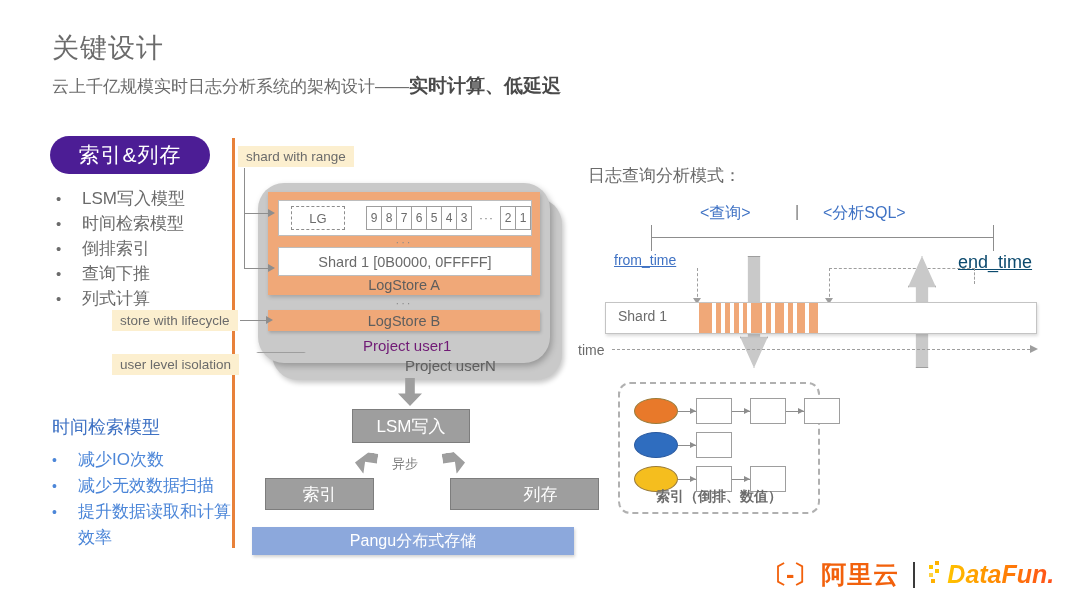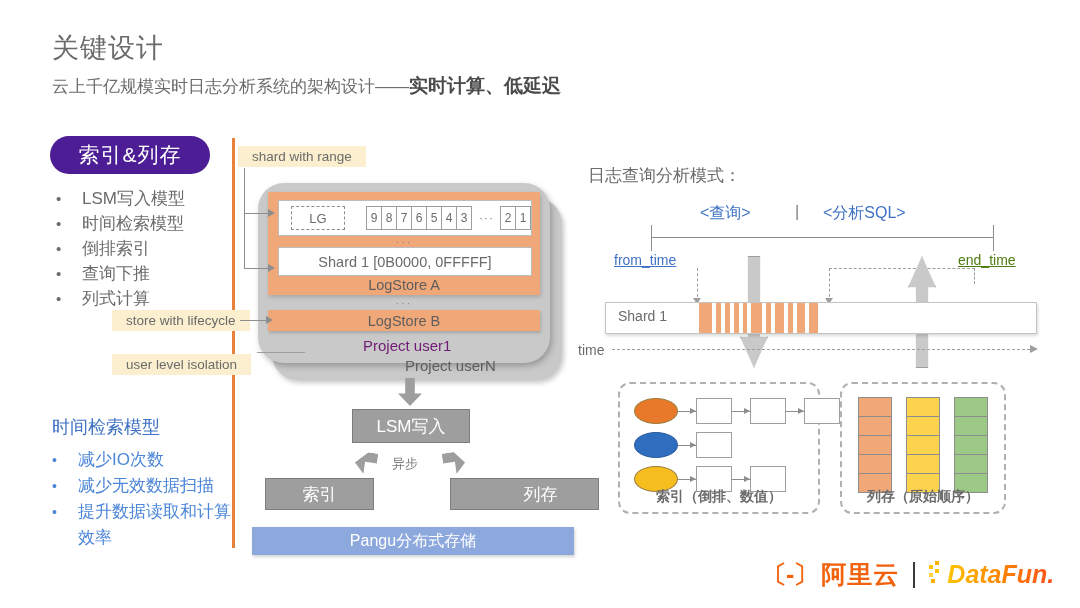--- a/index.html
+++ b/index.html
@@ -53,21 +53,21 @@
   #tradeoff-list .li .txt{line-height:26px;}
 
   
   #divider-vertical{
     left:232px;top:138px;width:3px;height:410px;background:#E8813A;
   }
 
   
   .callout{
     background:#FCEFCF;color:#6b6b6b;font-size:13.5px;
-    padding:3px 14px;white-space:nowrap;
+    padding:3px 8px;white-space:nowrap;
   }
   #callout-shard{left:238px;top:146px;}
   #callout-store{left:112px;top:310px;}
   #callout-isolation{left:112px;top:354px;}
 
   
   #project-card-n{
     left:272px;top:198px;width:290px;height:182px;
     background:#C9C9C9;border-radius:26px;
     box-shadow:2px 3px 5px rgba(0,0,0,.22);
@@ -161,21 +161,21 @@
   }
   #async-label{left:392px;top:455px;font-size:13px;color:#7a7a7a;}
 
   
   #query-mode-title{left:588px;top:164px;font-size:17px;color:#6b6b6b;}
   #query-label{left:700px;top:203px;font-size:16px;color:#3F72C4;}
   #sql-label{left:823px;top:203px;font-size:16px;color:#3F72C4;}
   #range-sep{left:795px;top:203px;font-size:16px;color:#7a7a7a;}
   #from-time{left:614px;top:252px;font-size:14px;color:#3F72C4;
     text-decoration:underline;}
-  #end-time{left:958px;top:252px;font-size:14px;color:#4d7c0f;
+  #end-time{left:958px;top:252px;font-size:18px;color:#0c4a6e;
     text-decoration:underline;}
 
   #shard-bar{
     left:605px;top:302px;width:430px;height:30px;
     background:#ffffff;border:1px solid #c4c4c4;
     box-shadow:1px 2px 3px rgba(0,0,0,.14);
   }
   #shard-bar-label{
     position:absolute;left:12px;top:5px;font-size:14px;color:#6b6b6b;
   }
@@ -427,44 +427,20 @@
     <div class="idx-row" style="left:14px;top:82px;">
       <div class="ellipse" style="background:#F5BE1E;"></div>
       <div class="idx-arrow"></div>
       <div class="idx-box"></div>
       <div class="idx-arrow"></div>
       <div class="idx-box"></div>
     </div>
     <div class="caption">索引（倒排、数值）</div>
   </div>
 
-  <div class="abs dashpanel" id="column-panel">
-    <div class="colstack" style="left:16px;">
-        <div class="cell" style="background: rgb(240, 168, 120);"></div>
-        <div class="cell" style="background: rgb(240, 168, 120);"></div>
-        <div class="cell" style="background: rgb(240, 168, 120);"></div>
-        <div class="cell" style="background: rgb(240, 168, 120);"></div>
-        <div class="cell" style="background: rgb(240, 168, 120);"></div>
-      </div>
-    <div class="colstack" style="left:64px;">
-        <div class="cell" style="background: rgb(251, 211, 77);"></div>
-        <div class="cell" style="background: rgb(251, 211, 77);"></div>
-        <div class="cell" style="background: rgb(251, 211, 77);"></div>
-        <div class="cell" style="background: rgb(251, 211, 77);"></div>
-        <div class="cell" style="background: rgb(251, 211, 77);"></div>
-      </div>
-    <div class="colstack" style="left:112px;">
-        <div class="cell" style="background: rgb(157, 201, 135);"></div>
-        <div class="cell" style="background: rgb(157, 201, 135);"></div>
-        <div class="cell" style="background: rgb(157, 201, 135);"></div>
-        <div class="cell" style="background: rgb(157, 201, 135);"></div>
-        <div class="cell" style="background: rgb(157, 201, 135);"></div>
-      </div>
-    <div class="caption">列存（原始顺序）</div>
-  </div>
 
   <div class="abs" id="footer-logos">
     <div id="aliyun-logo">
       <span id="aliyun-mark">〔-〕</span>
       <span id="aliyun-text">阿里云</span>
     </div>
     <div id="logo-sep"></div>
     <div id="datafun-logo">
       <span id="datafun-dots">
         <svg width="16" height="22" viewBox="0 0 16 22">

